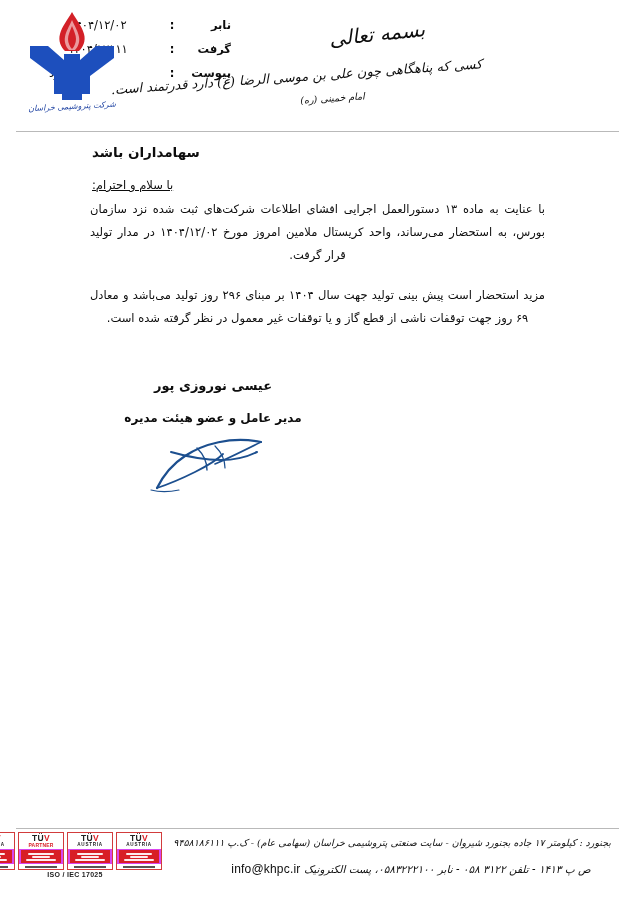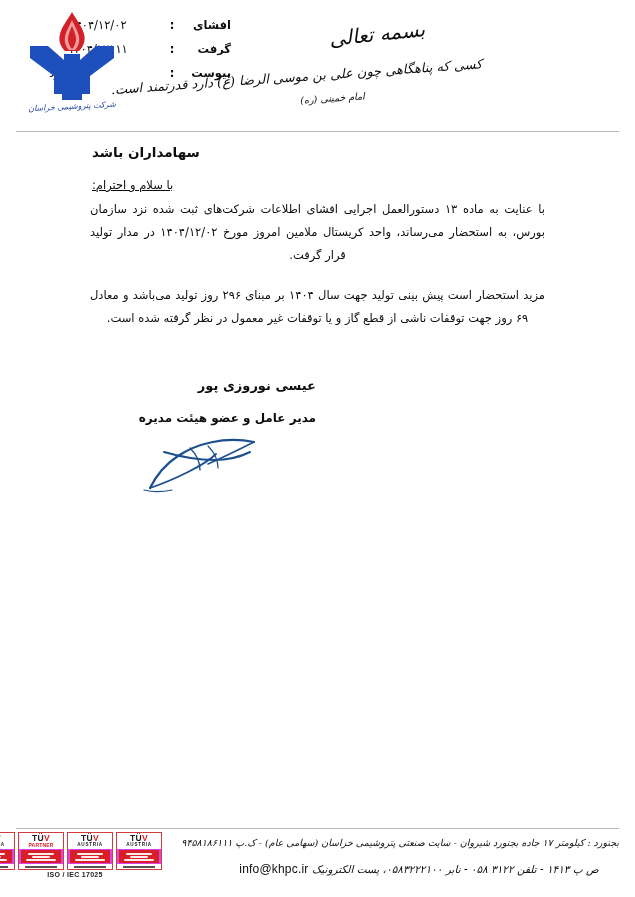--- a/index.html
+++ b/index.html
@@ -161,23 +161,23 @@
     margin: 12px 74px 0 74px;
     letter-spacing: 0.1px;
   }
   .para.p1 { margin-top: 6px; }
   .para.p2 { margin-top: 17px; }
 
   
   .sign {
     position: absolute;
     top: 378px;
-    left: 96px;
+    left: 103px;
     width: 220px;
-    text-align: right;
+    text-align: center;
     direction: rtl;
   }
   .sign-name {
     font-size: 13px;
     font-weight: bold;
     letter-spacing: 0.2px;
   }
   .sign-title {
     font-size: 12px;
     font-weight: bold;
@@ -294,21 +294,21 @@
     text-align: center;
     font-family: "Liberation Sans", sans-serif;
     font-size: 7px;
     font-weight: bold;
     color: #222;
     letter-spacing: 0.3px;
   }
   .contact {
     position: absolute;
     top: 8px;
-    right: 16px;
+    right: 24px;
     width: 400px;
     direction: rtl;
     text-align: center;
   }
   .contact-line {
     font-family: "DejaVu Serif", serif;
     font-size: 9.5px;
     font-style: italic;
     letter-spacing: -0.2px;
     white-space: nowrap;
@@ -328,21 +328,21 @@
 <body>
 
 <div class="page">
 
   <div class="header">
 
     <div class="basmala">بسمه تعالی</div>
 
     <div class="meta">
       <div class="meta-row">
-        <span class="meta-label">افشای</span>
+        <span class="meta-label">نابر</span>
         <span class="meta-colon">:</span>
         <span class="meta-value">۱۴۰۴/۱۲/۰۲</span>
       </div>
       <div class="meta-row">
         <span class="meta-label">گرفت</span>
         <span class="meta-colon">:</span>
         <span class="meta-value">۱۴۰۴/۱۷۱۱۱</span>
       </div>
       <div class="meta-row">
         <span class="meta-label">پیوست</span>

